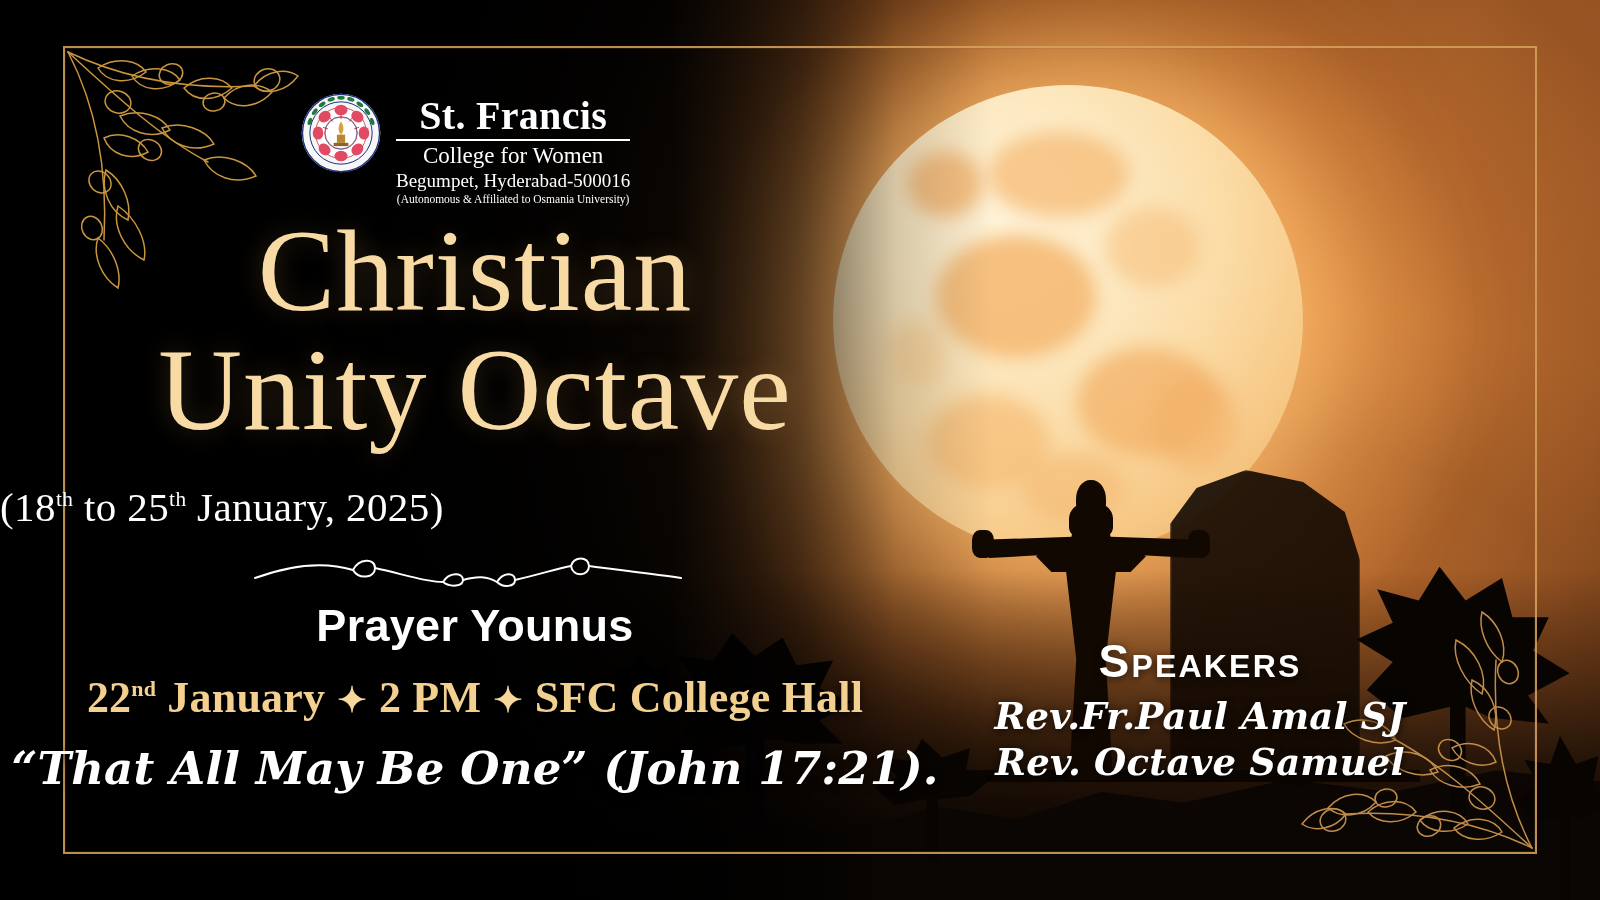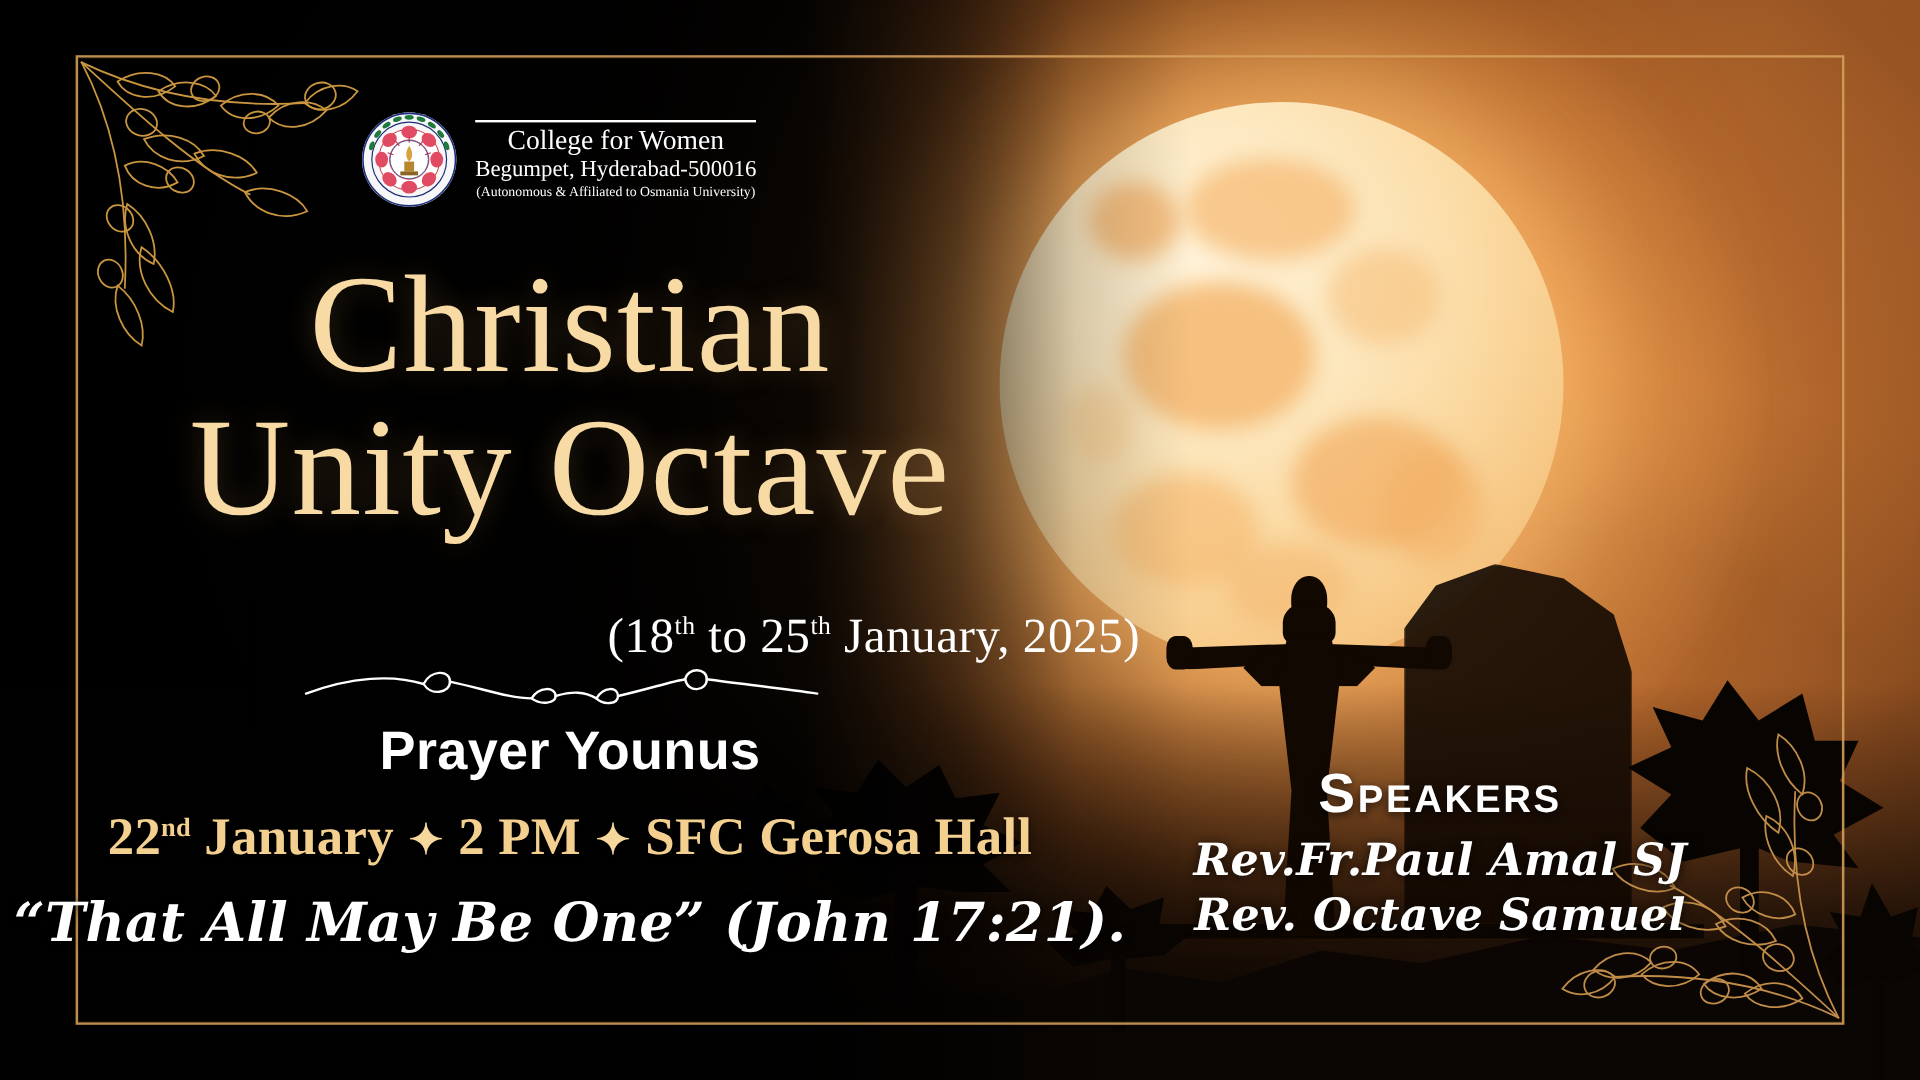--- a/index.html
+++ b/index.html
@@ -166,21 +166,21 @@
     font-family:"Liberation Serif", serif;
     font-size:116px;line-height:0.99;font-weight:normal;
     letter-spacing:1px;
     text-shadow:0 0 26px rgba(255,190,110,0.22);
   }
   .title .l1{display:block;}
   .title .l2{display:block;margin-top:4px;}
 
   
   .dates{
-    position:absolute;left:0;top:505px;width:950px;text-align:right;
+    position:absolute;left:0;top:483px;width:950px;text-align:left;
     color:#ffffff;font-family:"Liberation Serif", serif;font-size:41px;letter-spacing:0.4px;
   }
   .dates sup{font-size:0.52em;vertical-align:super;}
 
   
   .divider{position:absolute;left:253px;top:556px;width:430px;height:34px;}
 
   
   .prayer{
     position:absolute;left:0;top:600px;width:950px;text-align:center;
@@ -363,20 +363,21 @@
           <line x1="40" y1="36" x2="36" y2="31"></line>
             <line x1="66" y1="45" x2="72" y2="43"></line>
           <line x1="34" y1="45" x2="28" y2="43"></line>
         </g>
         <path d="M50 36 C 46 42, 46 48, 50 52 C 54 48, 54 42, 50 36Z" fill="#d8a23a"></path>
         <rect x="45" y="52" width="10" height="10" fill="#b8862e"></rect>
         <rect x="41" y="62" width="18" height="4" fill="#8d6522"></rect>
         <circle cx="50" cy="50" r="19.4" fill="none" stroke="#1c2d7a" stroke-width="0.7"></circle>
       </svg>
       <div class="logo-text">
+        <p class="logo-main">St. Francis</p>
         <div class="logo-rule"></div>
         <p class="logo-sub">College for Women</p>
         <p class="logo-addr">Begumpet, Hyderabad-500016</p>
         <p class="logo-note">(Autonomous &amp; Affiliated to Osmania University)</p>
       </div>
     </div>
 
     <div class="title">
       <span class="l1">Christian</span>
       <span class="l2">Unity Octave</span>
@@ -396,21 +397,21 @@
         <path d="M244 26 C 250 16, 262 16, 262 24 C 262 31, 250 32, 244 26Z"></path>
         <path d="M262 24 C 288 18, 306 12, 318 10"></path>
         <path d="M318 10 C 320 0, 336 0, 336 10 C 336 20, 320 22, 318 10Z"></path>
         <path d="M336 10 C 366 14, 400 18, 428 22"></path>
       </g>
     </svg>
 
     <div class="prayer">Prayer Younus</div>
 
     <div class="details">
-      <span>22</span><sup>nd</sup><span> January</span><span class="sep">✦</span><span>2 PM</span><span class="sep">✦</span><span>SFC Gerosa Hall</span>
+      <span>22</span><sup>nd</sup><span> January</span><span class="sep">✦</span><span>2 PM</span><span class="sep">✦</span><span>SFC College Hall</span>
     </div>
 
     <div class="quote">“That All May Be One” (John 17:21).</div>
 
     <div class="speakers">
       <p class="sp-head">Speakers</p>
       <p class="sp-name">Rev.Fr.Paul Amal SJ</p>
       <p class="sp-name">Rev. Octave Samuel</p>
     </div>
 

